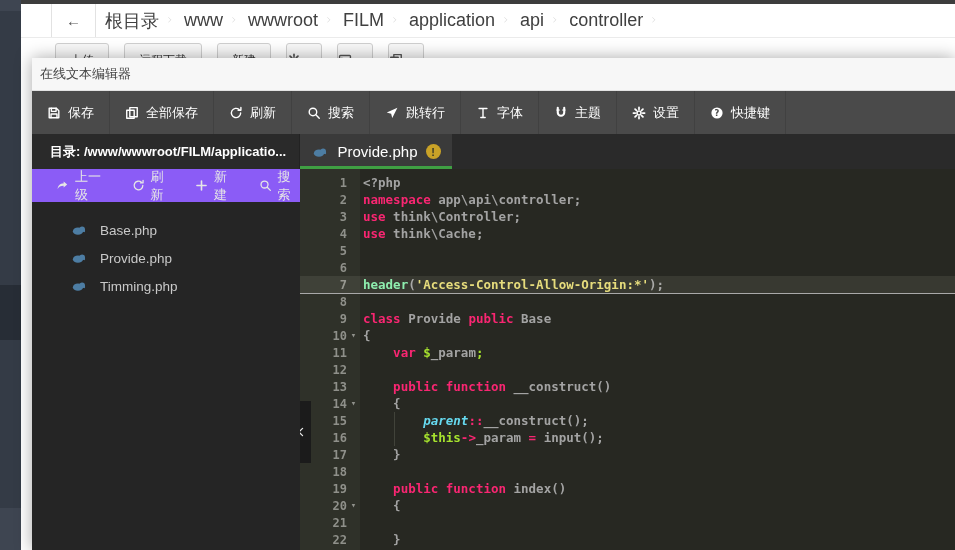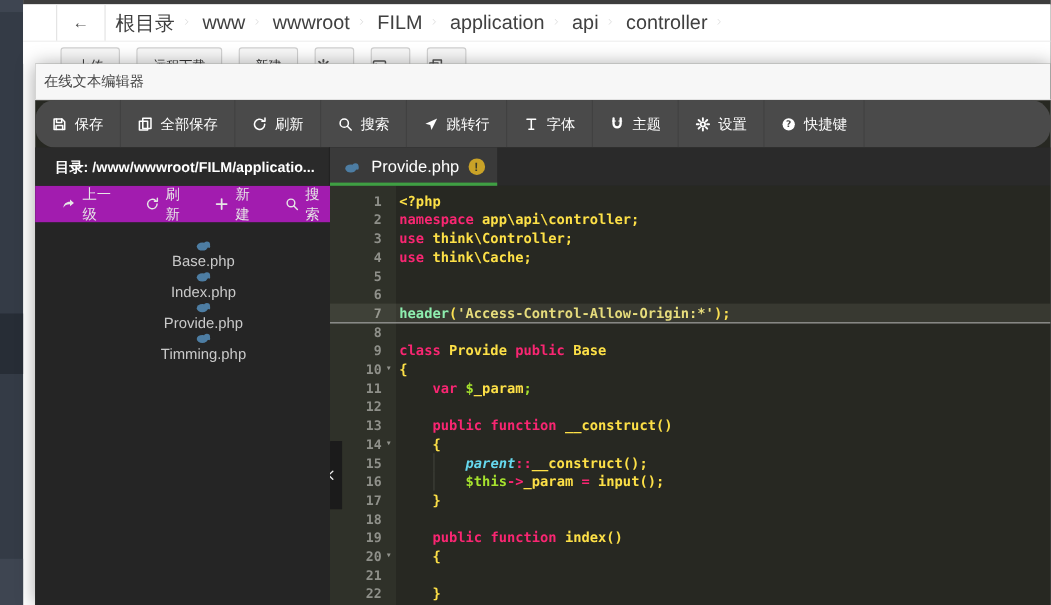--- a/index.html
+++ b/index.html
@@ -22,57 +22,57 @@
   .bg-toolbar{position:absolute;left:21px;right:0;top:38px;height:20px;background:#fff;overflow:hidden;}
   .bg-toolbar-inner{display:flex;gap:15px;padding-left:34px;}
   .bg-btn{margin-top:5px;height:28px;border:1px solid #cfcfcf;border-radius:3px;background:#f7f7f7;
           padding:6px 14px 0 14px;font-size:12px;color:#333;box-sizing:border-box;white-space:nowrap;}
   .bg-btn.icon-only{width:36px;padding:6px 0 0 0;text-align:center;color:#555;}
   
   .modal{position:absolute;left:32px;top:58px;right:0;bottom:0;background:#272822;
          box-shadow:0 0 16px rgba(0,0,0,.35);display:flex;flex-direction:column;}
   .m-header{height:32px;flex:none;background:#f7f7f7;border-bottom:1px solid #e2e2e2;
             display:flex;align-items:center;padding-left:8px;font-size:13px;color:#444;}
-  .m-toolbar{height:43px;flex:none;background:#4a4a4a;display:flex;align-items:stretch;border-radius:18px;}
+  .m-toolbar{height:43px;flex:none;background:#4a4a4a;display:flex;align-items:stretch;}
   .tb-btn{display:flex;align-items:center;gap:7px;padding:0 15px;border-right:1px solid #414141;
           color:#fff;font-size:13px;cursor:pointer;white-space:nowrap;}
   .tb-btn .icn{display:flex;}
   .icn svg{width:14px;height:14px;display:block;}
   
   .tab-bar{height:35px;flex:none;background:#2a2a2a;display:flex;align-items:stretch;}
   .dir-label{width:268px;flex:none;display:flex;align-items:center;padding-left:18px;box-sizing:border-box;
              color:#fff;font-size:13px;font-weight:bold;border-right:1px solid #222;white-space:nowrap;}
   .tab{width:152px;flex:none;background:#3a3a3a;display:flex;align-items:center;justify-content:center;
        gap:8px;position:relative;cursor:pointer;}
   .tab .underline{position:absolute;left:0;right:0;bottom:0;height:3px;}
   .tab-name{color:#fff;font-size:15px;}
   .tab .badge{width:15px;height:15px;border-radius:50%;display:flex;align-items:center;justify-content:center;
               font-size:11px;font-weight:bold;color:#3a3a28;}
   .php-icn svg{width:18px;height:14px;display:block;}
   
   .m-body{flex:1;display:flex;min-height:0;}
   .fpanel{width:268px;flex:none;background:#252525;display:flex;flex-direction:column;}
-  .fp-toolbar{height:33px;flex:none;background:#a21caf;display:flex;align-items:center;gap:22px;
+  .fp-toolbar{height:33px;flex:none;background:#8b5cf6;display:flex;align-items:center;gap:22px;
               padding-left:24px;}
   .fp-tool{display:flex;align-items:center;gap:6px;color:#e6e6e6;font-size:13px;cursor:pointer;}
   .fp-tool .icn svg{width:13px;height:13px;}
   .fp-list{padding-top:14px;}
-  .file-item{height:28px;display:flex;align-items:center;padding-left:38px;cursor:pointer;flex-direction:column;}
+  .file-item{height:28px;display:flex;align-items:center;gap:12px;padding-left:38px;cursor:pointer;}
   .file-item .fname{color:#c9c9c9;font-size:13.5px;}
   
   .editor{flex:1;position:relative;background:#272822;overflow:hidden;
           font-family:"DejaVu Sans Mono","Liberation Mono",monospace;font-weight:600;}
   .gutter{position:absolute;left:0;top:0;bottom:0;width:60px;background:#2f3129;z-index:1;}
   .gutter-cells{position:absolute;top:5px;left:0;width:60px;}
   .gcell{height:17px;display:flex;align-items:center;justify-content:flex-end;}
   .gnum{color:#8f908a;font-size:12px;}
   .gfold{width:13px;text-align:center;color:#90918b;font-size:9px;line-height:17px;}
   .code{position:absolute;left:63px;top:5px;right:0;z-index:1;}
   .cline{height:17px;white-space:pre;font-size:12.5px;line-height:17px;position:relative;}
-  .tok-w{color:#fde047;} .tok-k{color:#f92672;} .tok-f{color:#86efac;}
+  .tok-w{color:#a3a3a3;} .tok-k{color:#f92672;} .tok-f{color:#86efac;}
   .tok-fi{color:#66d9ef;font-style:italic;} .tok-s{color:#e6db74;} .tok-v{color:#a6e22e;}
   .indent-guide{position:absolute;left:31px;top:0;bottom:0;border-left:1px solid #41433a;}
   .active-line{position:absolute;left:0;right:0;height:17px;background:rgba(230,230,215,.09);
                border-bottom:1px solid #a9a9a9;z-index:2;pointer-events:none;}
   .collapse-flap{position:absolute;left:-9px;top:232px;width:20px;height:62px;background:#1b1b1b;
                  border-radius:10px 0 0 10px;display:flex;align-items:center;justify-content:center;
                  z-index:3;cursor:pointer;}
   .collapse-flap svg{width:10px;height:14px;}
 </style>
 </head>
@@ -314,44 +314,32 @@
           <div class="file-item">
             <span class="php-icn" style="color: rgb(77, 125, 163);">
               <svg viewBox="0 0 16 16" fill="none" stroke="currentColor" stroke-width="1.6" stroke-linecap="round" stroke-linejoin="round">
                 <g fill="currentColor" stroke="none">
                   <ellipse cx="6.8" cy="9.3" rx="5.8" ry="4.2"></ellipse>
                   <circle cx="11.6" cy="7.2" r="3.2"></circle>
                   <path d="M13.9 6.8c1.2.7 1.5 2.7.4 3.9l-1.6-.7z"></path>
                 </g>
               </svg>
             </span>
-            <span class="fname">Index.php</span>
+            <span class="fname">Provide.php</span>
           </div>
           <div class="file-item">
             <span class="php-icn" style="color: rgb(77, 125, 163);">
               <svg viewBox="0 0 16 16" fill="none" stroke="currentColor" stroke-width="1.6" stroke-linecap="round" stroke-linejoin="round">
                 <g fill="currentColor" stroke="none">
                   <ellipse cx="6.8" cy="9.3" rx="5.8" ry="4.2"></ellipse>
                   <circle cx="11.6" cy="7.2" r="3.2"></circle>
                   <path d="M13.9 6.8c1.2.7 1.5 2.7.4 3.9l-1.6-.7z"></path>
                 </g>
               </svg>
             </span>
-            <span class="fname">Provide.php</span>
-          </div>
-          <div class="file-item">
-            <span class="php-icn" style="color: rgb(77, 125, 163);">
-              <svg viewBox="0 0 16 16" fill="none" stroke="currentColor" stroke-width="1.6" stroke-linecap="round" stroke-linejoin="round">
-                <g fill="currentColor" stroke="none">
-                  <ellipse cx="6.8" cy="9.3" rx="5.8" ry="4.2"></ellipse>
-                  <circle cx="11.6" cy="7.2" r="3.2"></circle>
-                  <path d="M13.9 6.8c1.2.7 1.5 2.7.4 3.9l-1.6-.7z"></path>
-                </g>
-              </svg>
-            </span>
             <span class="fname">Timming.php</span>
           </div>
         </div>
     </div>
 
     <div class="editor">
       <div class="gutter">
         <div class="gutter-cells">
             <div class="gcell">
               <span class="gnum">1</span>

